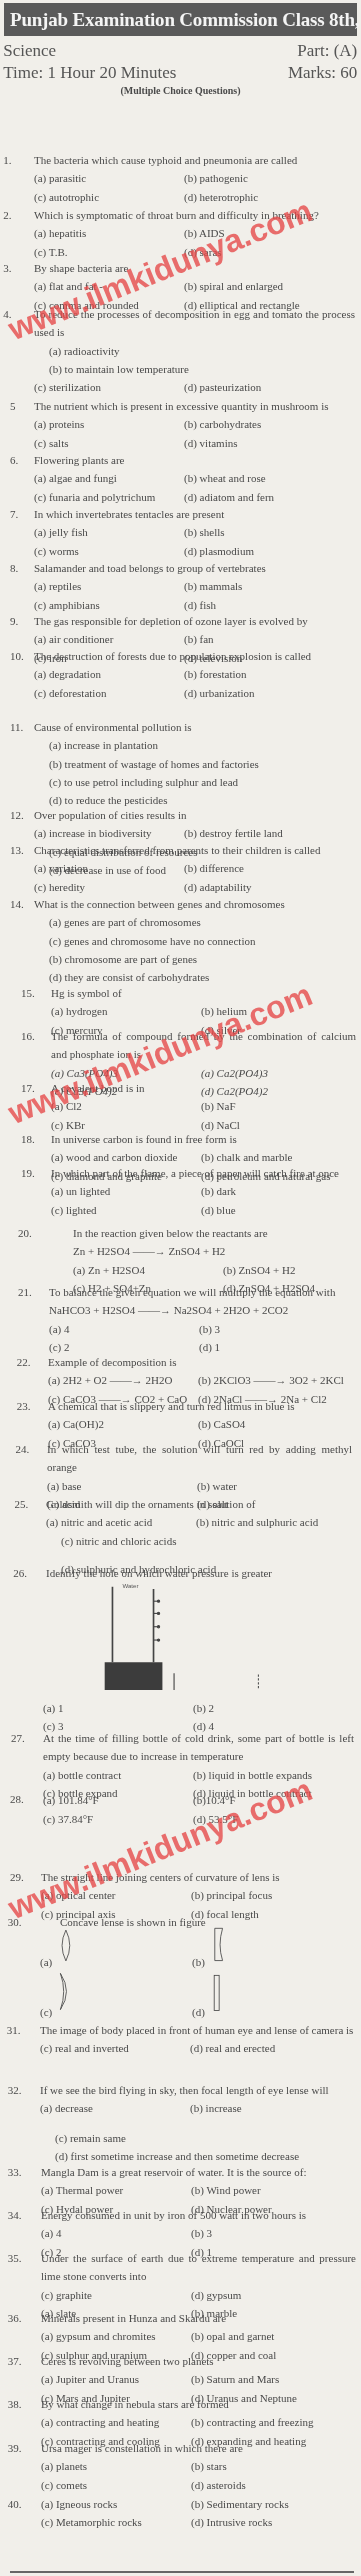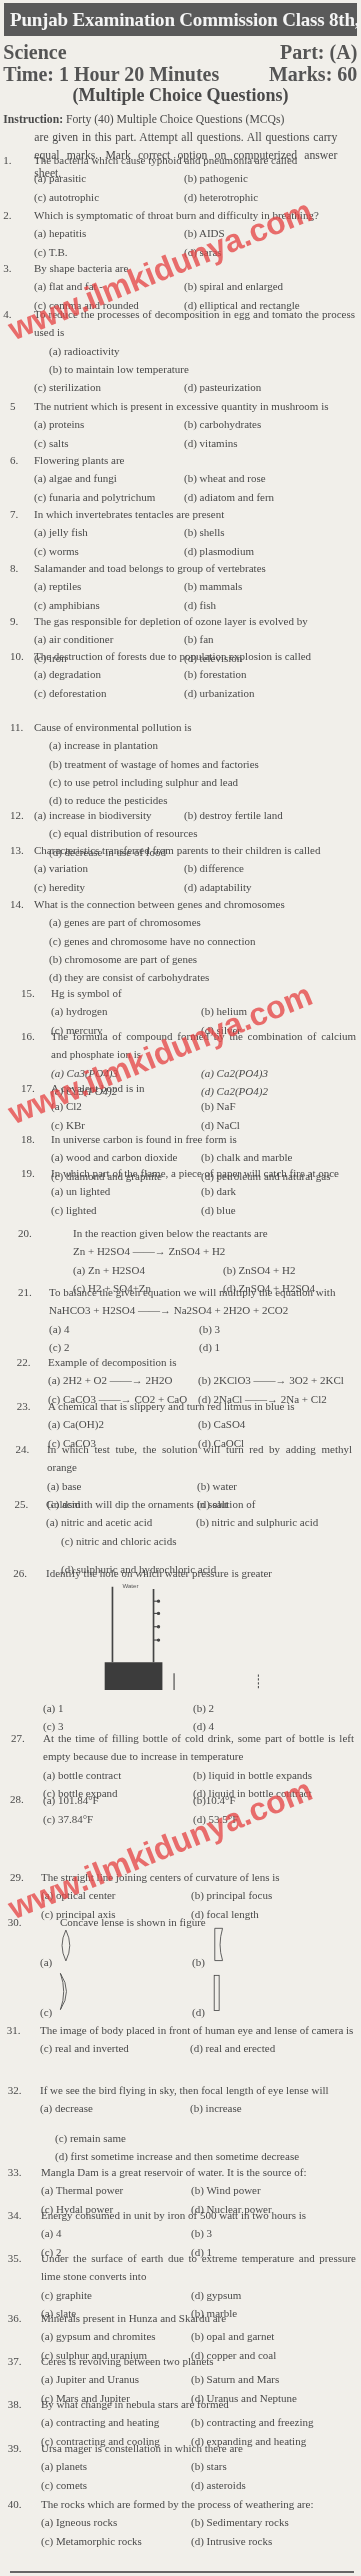--- a/index.html
+++ b/index.html
@@ -19,24 +19,24 @@
     background: #5a5a5a;
     color: #f4f4f4;
     font-weight: bold;
     font-size: 19px;
     line-height: 33px;
     padding-left: 5.6px;
     box-sizing: border-box;
     letter-spacing: -0.2px;
     white-space: nowrap;
   }
-  .hdr-row { position: absolute; left: 3.3px; width: 354px; height: 22px; font-weight: bold; font-size: 20px; color: #555; text-align: center; }
+  .hdr-row { position: absolute; left: 3.3px; width: 354px; height: 22px; font-weight: normal; font-size: 17px; color: #555; text-align: center; }
   .hdr-row .l { position: absolute; left: 0; top: 0; }
   .hdr-row .r { position: absolute; right: 0; top: 0; }
-  .hdr-center { position: absolute; left: 0; width: 361px; text-align: center; font-weight: bold; font-size: 18px; color: #4a4a4a; }
+  .hdr-center { position: absolute; left: 0; width: 361px; text-align: center; font-weight: bold; font-size: 10px; color: #4a4a4a; }
 
   .instruction { position: absolute; left: 3.3px; top: 111px; width: 334px; font-size: 11.7px; line-height: 18px; color: #4a4a4a; }
   .instruction .lbl { font-weight: bold; }
   .instruction .txt { display: block; padding-left: 31px; text-align: justify; }
   .instruction .first { display: inline; padding-left: 0; }
 
   .q { position: absolute; left: 0; width: 361px; font-size: 11px; line-height: 18.3px; color: #4a4a4a; }
   .q .num { position: absolute; left: 3.3px; top: 0; }
   .q .stem { margin-left: 34px; width: 321px; text-align: justify; }
   .q .opts { margin-left: 34px; width: 321px; position: relative; }
@@ -70,25 +70,20 @@
   <div class="hdr-row" style="top:41px;">
     <span class="l">Science</span>
     <span class="r">Part: (A)</span>
   </div>
   <div class="hdr-row" style="top:63px;">
     <span class="l">Time: 1 Hour 20 Minutes</span>
     <span class="r">Marks: 60</span>
   </div>
   <div class="hdr-center" style="top:85px;">(Multiple Choice Questions)</div>
 
-  <div class="instruction">
-    <span class="lbl">Instruction:</span>
-    <span class="first">Forty (40) Multiple Choice Questions (MCQs)</span>
-    <span class="txt">are given in this part. Attempt all questions. All questions carry equal marks. Mark correct option on computerized answer sheet.</span>
-  </div>
 
   <div class="q" style="top:151px;">
     <span class="num">1.</span>
     <div class="stem">The bacteria which cause typhoid and pneumonia are called</div>
     <div class="opts">
       <div class="opt-row">
           <span class="opt">(a) parasitic</span>
           <span class="opt">(b) pathogenic</span>
         </div>
       <div class="opt-row">
@@ -249,20 +244,21 @@
           <span class="opt full">(c) to use petrol including sulphur and lead</span>
         </div>
       <div class="opt-row">
           <span class="opt full">(d) to reduce the pesticides</span>
         </div>
     </div>
   </div>
 
   <div class="q" style="top:806px;">
     <span class="num" style="left:10px;">12.</span>
+    <div class="stem">Over population of cities results in</div>
     <div class="opts">
       <div class="opt-row">
           <span class="opt">(a) increase in biodiversity</span>
           <span class="opt">(b) destroy fertile land</span>
         </div>
       <div class="opt-row">
           <span class="opt full">(c) equal distribution of resources</span>
         </div>
       <div class="opt-row">
           <span class="opt full">(d) decrease in use of food</span>
@@ -702,21 +698,20 @@
         </div>
       <div class="opt-row">
           <span class="opt">(c) comets</span>
           <span class="opt">(d) asteroids</span>
         </div>
     </div>
   </div>
 
   <div class="q" style="top:2495px;">
     <span class="num" style="left:7.8px;">40.</span>
-    <div class="stem" style="margin-left:41px;width:315px;">The rocks which are formed by the process of weathering are:</div>
     <div class="opts" style="margin-left:41px;">
       <div class="opt-row">
           <span class="opt">(a) Igneous rocks</span>
           <span class="opt">(b) Sedimentary rocks</span>
         </div>
       <div class="opt-row">
           <span class="opt">(c) Metamorphic rocks</span>
           <span class="opt">(d) Intrusive rocks</span>
         </div>
     </div>

